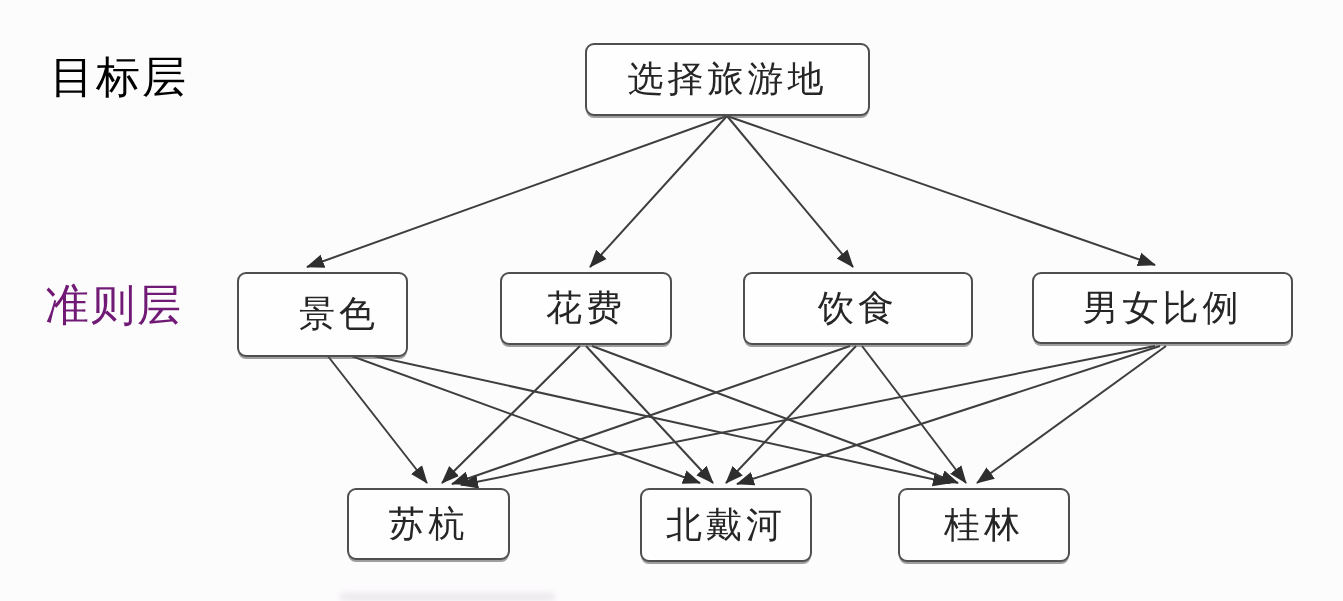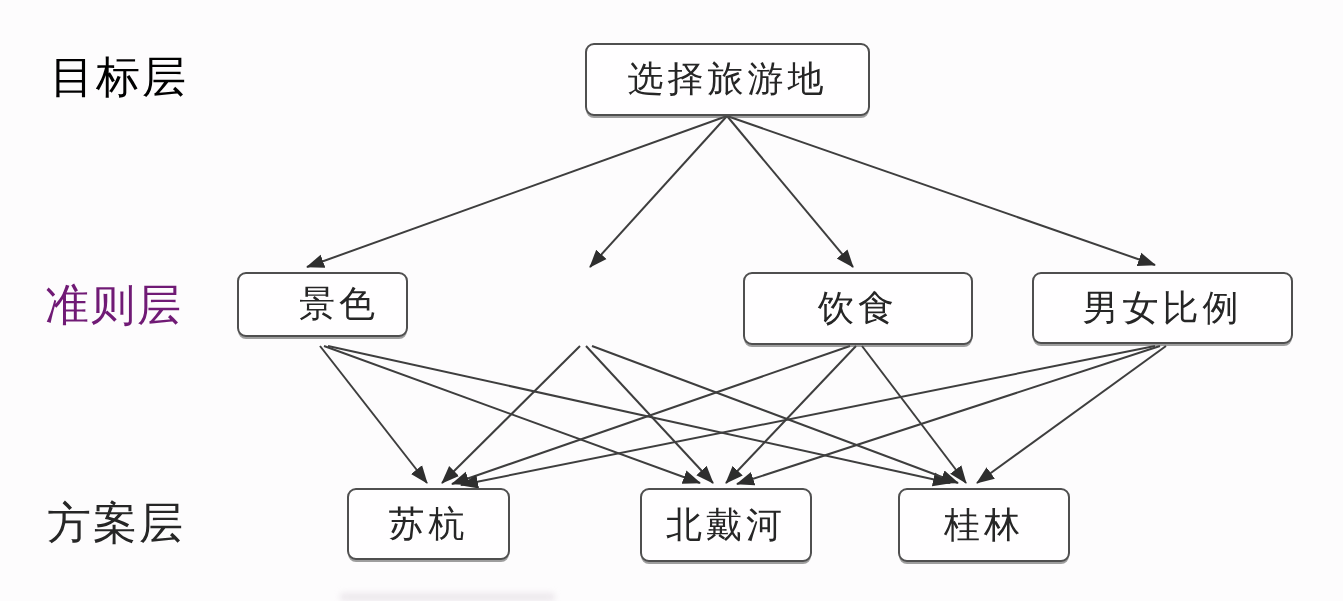--- a/index.html
+++ b/index.html
@@ -79,26 +79,28 @@
       <line x1="850" y1="346" x2="452" y2="484" stroke="#3e3e3e" stroke-width="2" marker-end="url(#arrow)"></line>
       <line x1="856" y1="346" x2="726" y2="483" stroke="#3e3e3e" stroke-width="2" marker-end="url(#arrow)"></line>
       <line x1="862" y1="346" x2="966" y2="483" stroke="#3e3e3e" stroke-width="2" marker-end="url(#arrow)"></line>
       <line x1="1155" y1="346" x2="461" y2="485" stroke="#3e3e3e" stroke-width="2" marker-end="url(#arrow)"></line>
       <line x1="1160" y1="346" x2="737" y2="484" stroke="#3e3e3e" stroke-width="2" marker-end="url(#arrow)"></line>
       <line x1="1166" y1="346" x2="977" y2="483" stroke="#3e3e3e" stroke-width="2" marker-end="url(#arrow)"></line>
     </svg>
   <div class="bottom-artifact"></div>
 <div class="layer-label" style="left: 50px; top: 54px; color: #000000;">目标层</div>
     <div class="layer-label" style="left: 45px; top: 282px; color: #701a75;">准则层</div>
-    <div class="layer-label" style="left: 47px; top: 500px; color: rgb(38, 38, 38);">方案层</div>
     <div class="node" style="left: 585px; top: 43px; width: 285px; height: 73px; border-color: rgb(79, 79, 79); background: rgb(255, 254, 255);">
       <span>选择旅游地</span>
     </div>
-    <div class="node" style="left: 237px; top: 272px; width: 171px; height: 65px; border-color: rgb(79, 79, 79); background: rgb(255, 254, 255); padding-left: 33px;">
+    <div class="node" style="left: 237px; top: 272px; width: 171px; height: 85px; border-color: rgb(79, 79, 79); background: rgb(255, 254, 255); padding-left: 33px;">
       <span>景色</span>
+    </div>
+    <div class="node" style="left: 500px; top: 272px; width: 172px; height: 73px; border-color: rgb(79, 79, 79); background: rgb(255, 254, 255);">
+      <span>花费</span>
     </div>
     <div class="node" style="left: 743px; top: 272px; width: 230px; height: 73px; border-color: rgb(79, 79, 79); background: rgb(255, 254, 255);">
       <span>饮食</span>
     </div>
     <div class="node" style="left: 1032px; top: 272px; width: 261px; height: 72px; border-color: rgb(79, 79, 79); background: rgb(255, 254, 255);">
       <span>男女比例</span>
     </div>
     <div class="node" style="left: 347px; top: 488px; width: 163px; height: 72px; border-color: rgb(79, 79, 79); background: rgb(255, 254, 255);">
       <span>苏杭</span>
     </div>

